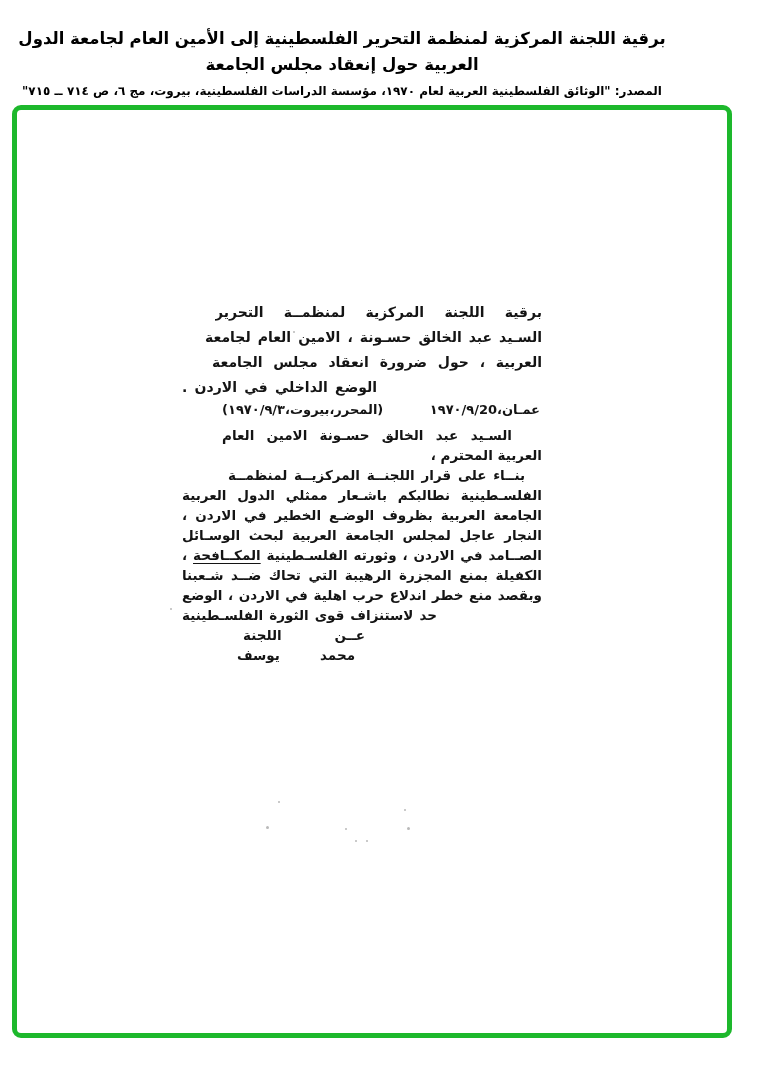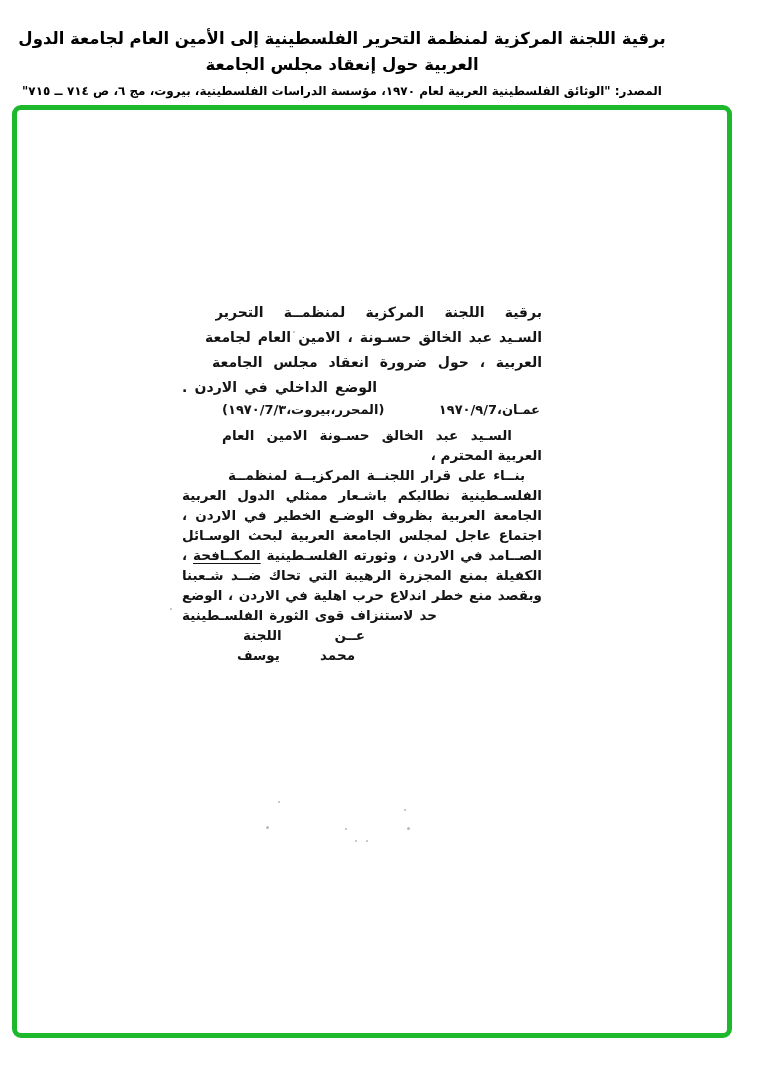--- a/index.html
+++ b/index.html
@@ -53,31 +53,31 @@
 <div class="letter">
 
   <div>
     <div class="t-line" style="margin-left:33px">برقية اللجنة المركزية لمنظمــة التحرير الفلسطينية الى</div>
     <div class="t-line" style="margin-left:23px">السـيد عبد الخالق حسـونة ، الامين العام لجامعة الدول</div>
     <div class="t-line" style="margin-left:30px">العربية ، حول ضرورة انعقاد مجلس الجامعة للنظر في</div>
     <div class="t-line" style="margin-right:165px; margin-left:16px; width:195px">الوضع الداخلي في الاردن .</div>
   </div>
 
   <div class="dateline">
-    <span>عمـان،١٩٧٠/٩/7</span>
-    <span>(المحرر،بيروت،١٩٧٠/7/٣)</span>
+    <span>عمـان،١٩٧٠/٩/20</span>
+    <span>(المحرر،بيروت،١٩٧٠/٩/٣)</span>
   </div>
 
   <div class="body-block">
     <div class="b-line" style="margin-right:30px; margin-left:40px">السـيد عبد الخالق حسـونة الامين العام لجامعة الدول</div>
     <div class="b-line no-just">العربية المحترم ،</div>
     <div class="b-line" style="margin-right:17px; margin-left:46px">بنــاء على قرار اللجنــة المركزيــة لمنظمــة التحرير</div>
     <div class="b-line">الفلسـطينية نطالبكم باشـعار ممثلي الدول العربية لــدى</div>
     <div class="b-line">الجامعة العربية بظروف الوضـع الخطير في الاردن ، وعقد</div>
-    <div class="b-line">اجتماع عاجل لمجلس الجامعة العربية لبحث الوسـائل</div>
+    <div class="b-line">النجار عاجل لمجلس الجامعة العربية لبحث الوسـائل</div>
     <div class="b-line">
       <span>الصــامد في الاردن ، وثورته الفلسـطينية</span>
       <span class="u-word">المكــافحة</span>
       <span>،</span>
     </div>
     <div class="b-line">الكفيلة بمنع المجزرة الرهيبة التي تحاك ضــد شـعبنا</div>
     <div class="b-line">وبقصد منع خطر اندلاع حرب اهلية في الاردن ، الوضع</div>
     <div class="b-line" style="margin-right:105px; margin-left:0; width:255px">حد لاستنزاف قوى الثورة الفلسـطينية .</div>
   </div>
 

